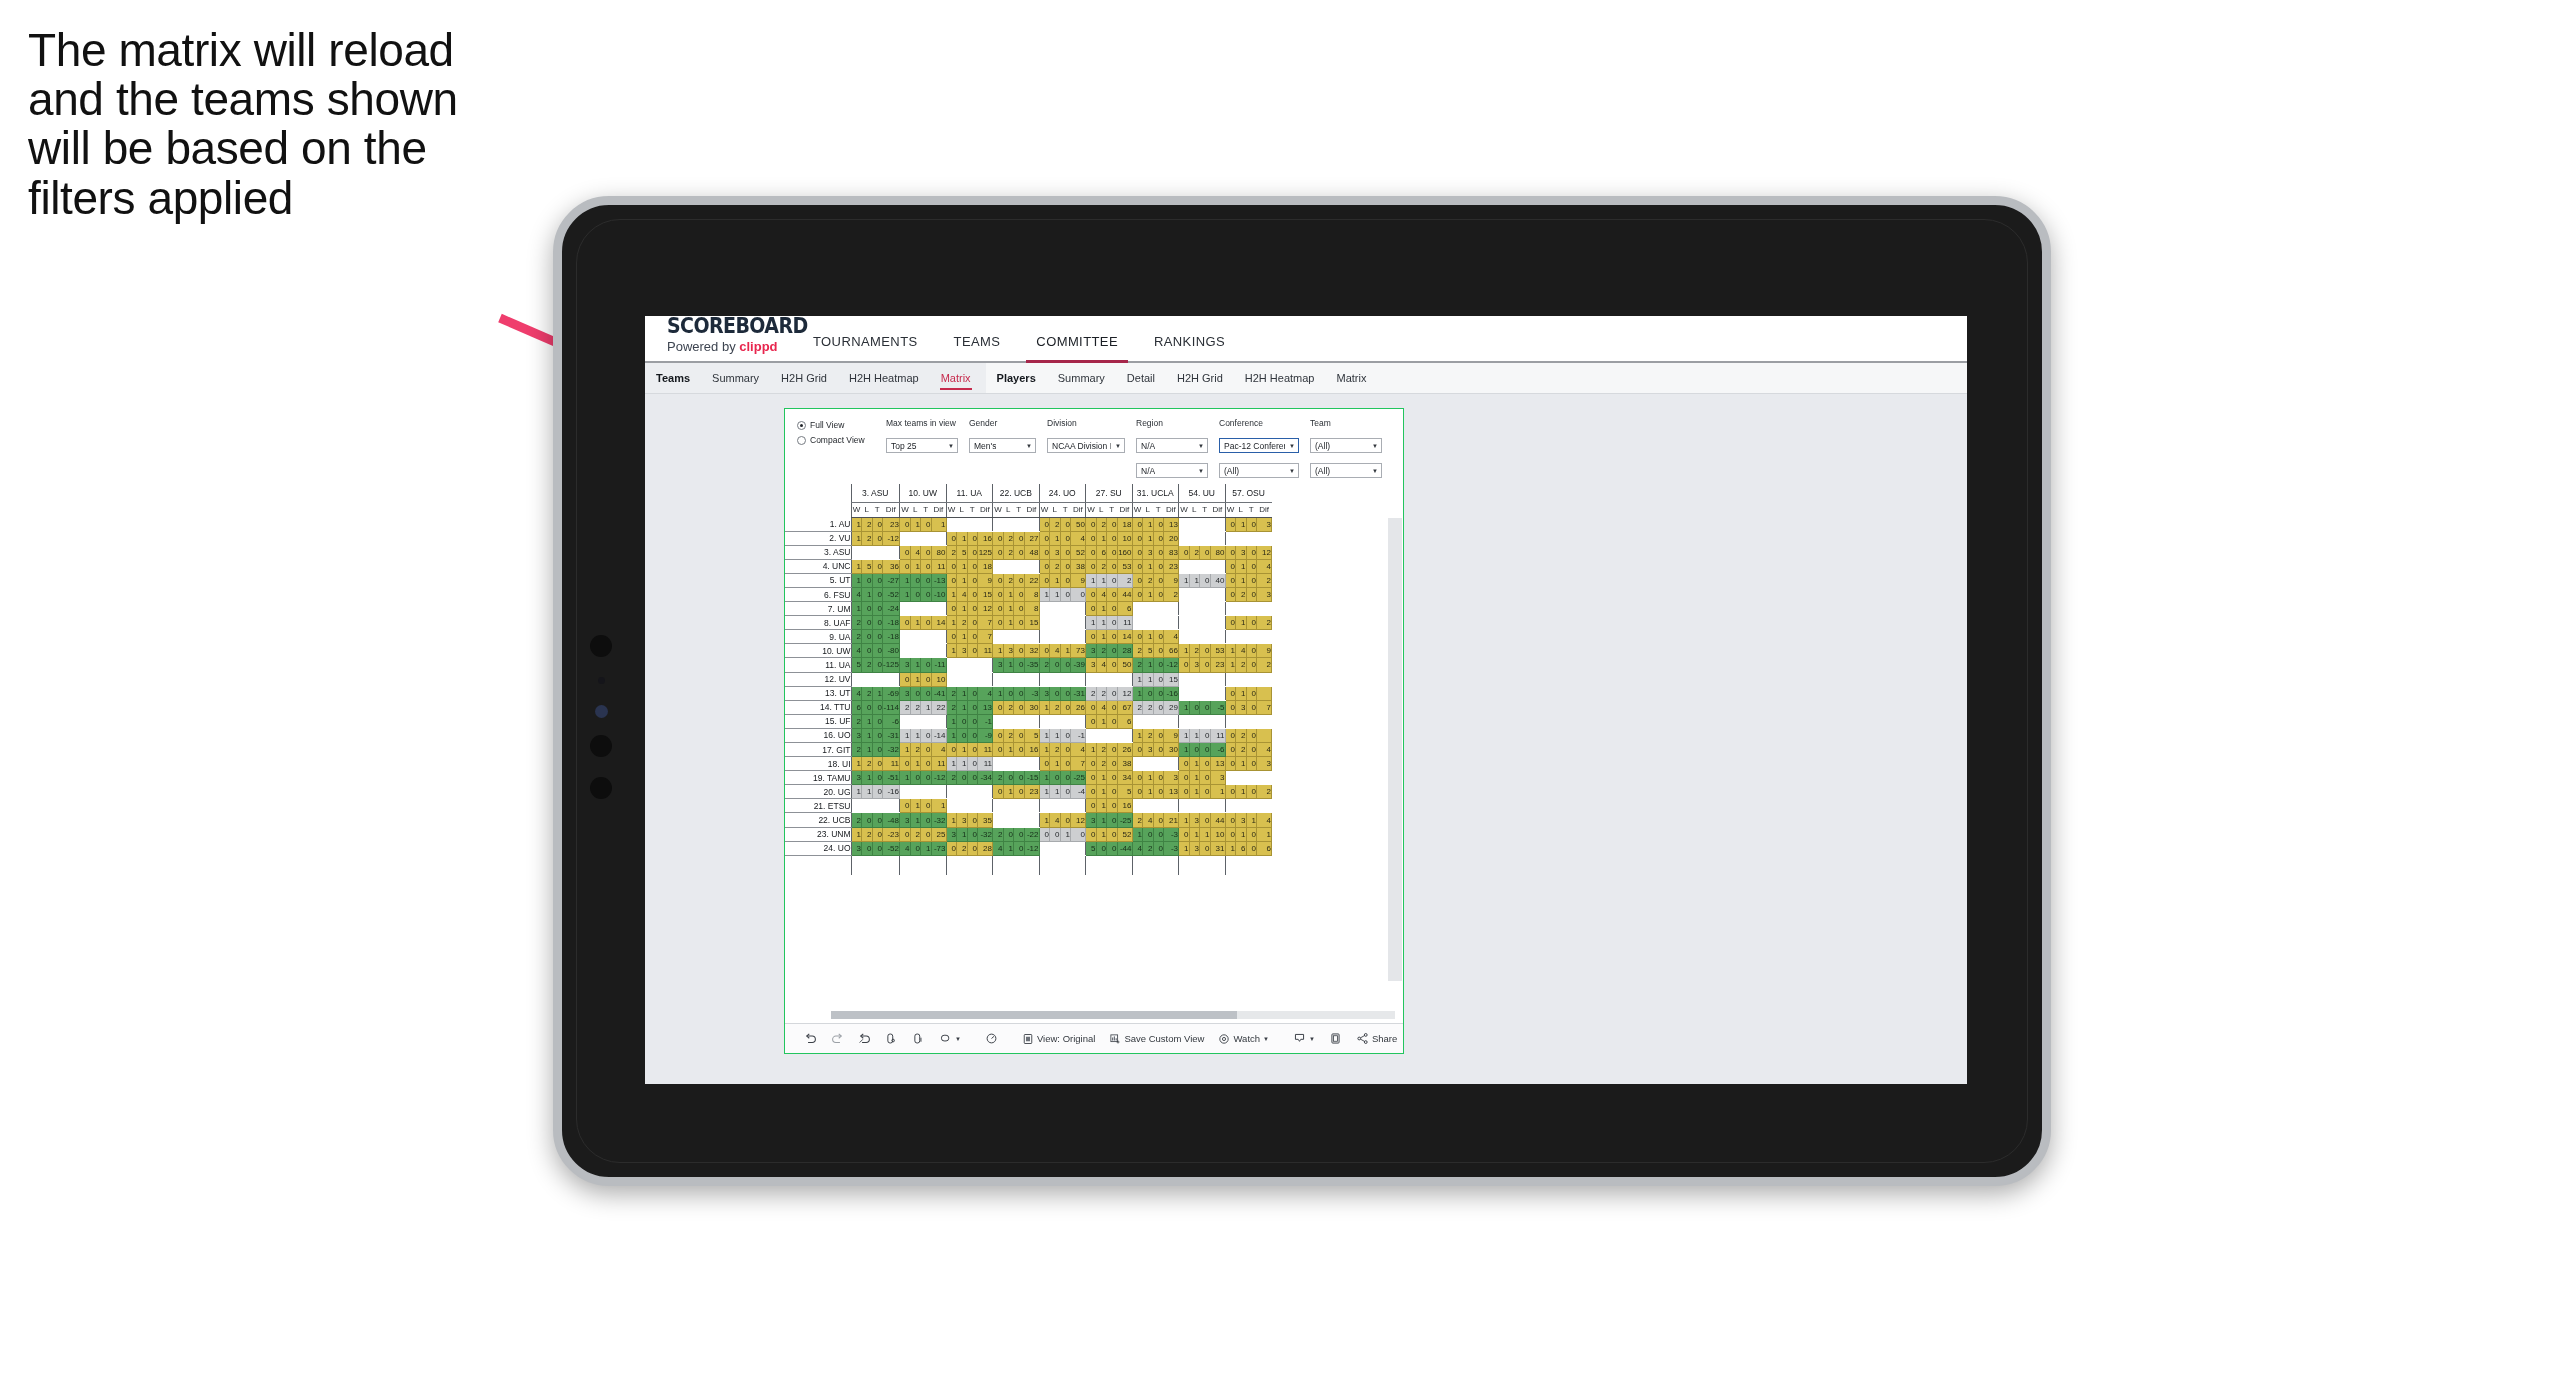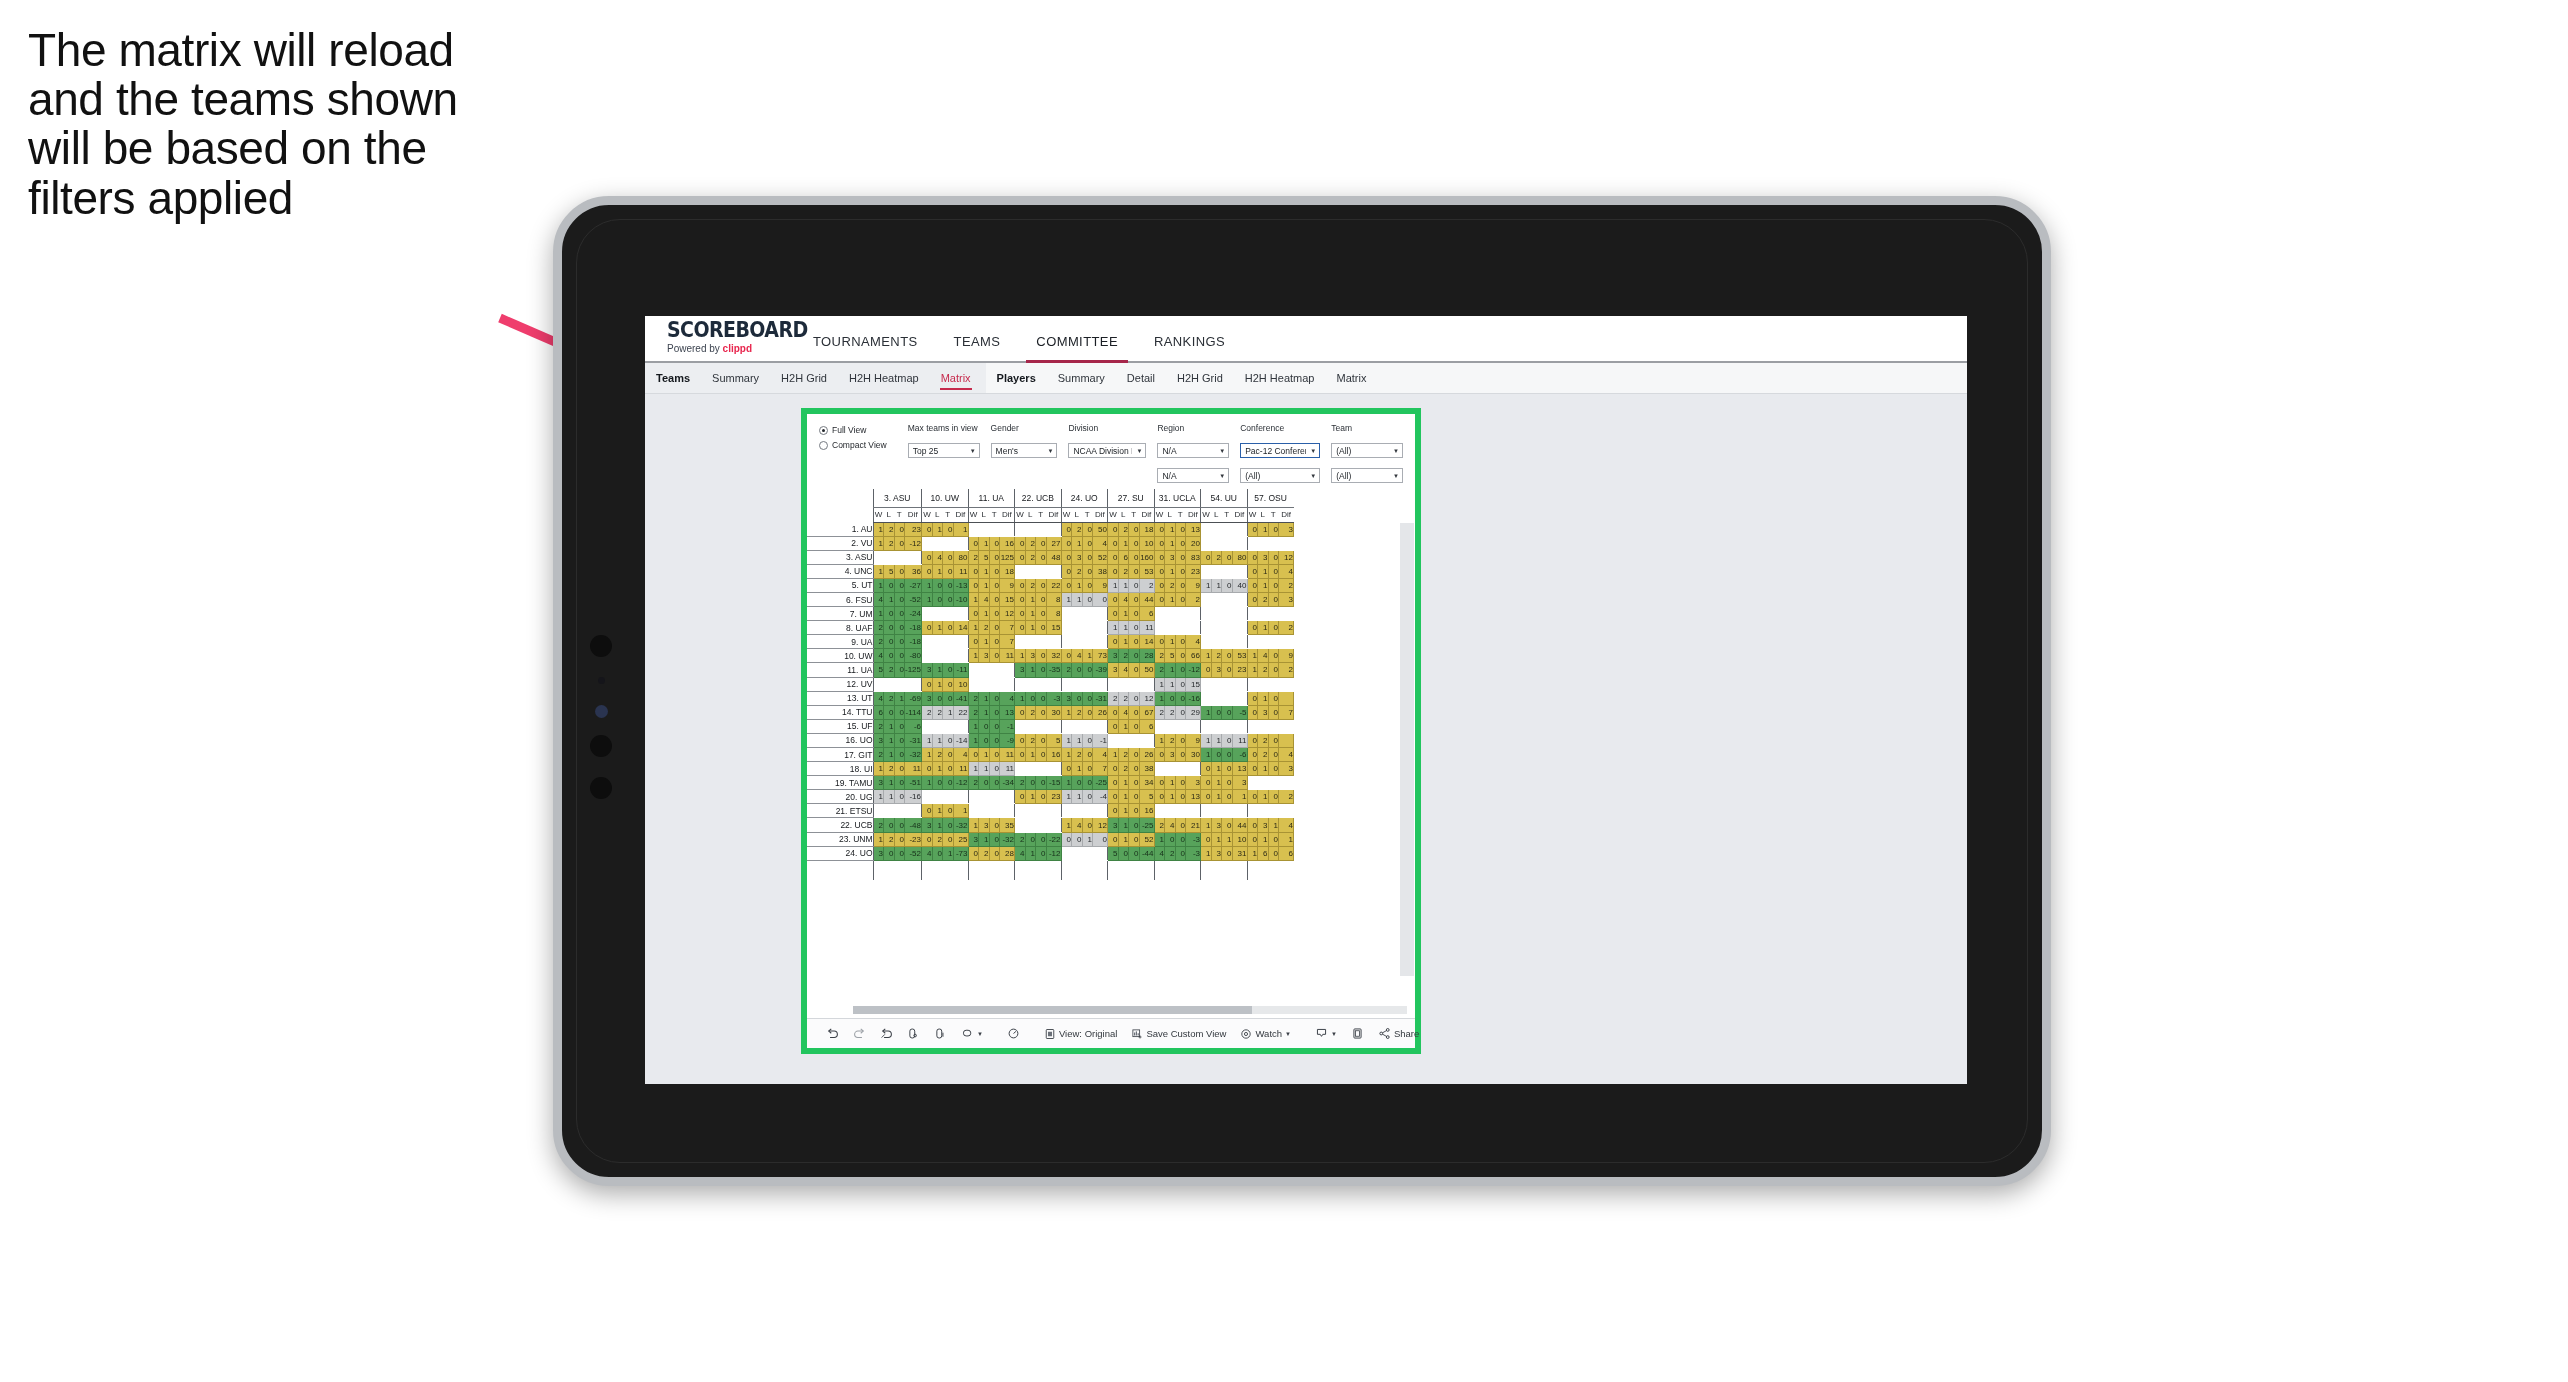--- a/index.html
+++ b/index.html
@@ -51,21 +51,21 @@
   #topnav {
     height:47px; background:#fff; display:flex; align-items:flex-end;
     border-bottom:2px solid #9b9ea3; position:relative;
   }
   #brand { padding:0 0 7px 22px; width:150px; }
   #brand .logo {
     font-family:"DejaVu Sans", sans-serif;
     font-weight:bold; font-size:19px; letter-spacing:-0.6px; color:#1d2a3a;
     transform:scaleY(1.12); transform-origin:left bottom; line-height:1;
   }
-  #brand .sub { font-size:10px; color:#3d4450; margin-top:3px; }
+  #brand .sub { font-size:13px; color:#3d4450; margin-top:3px; }
   #brand .sub b { color:#e8264e; font-weight:bold; }
   .topnav-item {
     padding:0 18px 12px 18px; font-size:13px; color:#2a2f36; letter-spacing:.4px;
     position:relative; cursor:pointer; white-space:nowrap;
   }
   .topnav-item.active { color:#1b1f25; }
   .topnav-item.active::after{
     content:""; position:absolute; left:8px; right:8px; bottom:-2px; height:3px; background:#a6264a;
   }
 
@@ -81,22 +81,22 @@
     line-height:31px; white-space:nowrap;
   }
   .subitem.head { font-weight:bold; color:#14181d; }
   .subitem.sel { color:#c62b4d; }
   .subitem.sel::after{ content:""; position:absolute; left:10px; right:10px; bottom:4px; height:2px; background:#c62b4d; }
 
   
   #content { position:relative; height:690px; background:#e8eaee; padding:14px 0 0 0; }
 
   #card {
-    position:absolute; left:156px; top:14px; width:620px; height:646px;
-    background:#fff; border:6px solid #22c55e;
+    position:absolute; left:139px; top:14px; width:620px; height:646px;
+    background:#fff; border:1px solid #22c55e;
     display:flex; flex-direction:column;
   }
 
   
   #filters { padding:9px 12px 6px 12px; display:flex; align-items:flex-start; gap:11px; }
   .view-radios { width:78px; padding-top:2px; }
   .radio-row { display:flex; align-items:center; gap:4px; margin-bottom:5px; font-size:8.5px; color:#1e2227; }
   .radio { width:9px; height:9px; border-radius:50%; border:1px solid #767b82; background:#fff; position:relative; flex:none; }
   .radio.on::after{ content:""; position:absolute; left:2px; top:2px; width:3px; height:3px; border-radius:50%; background:#22262b; }
   .fgroup { display:flex; flex-direction:column; gap:10px; }

